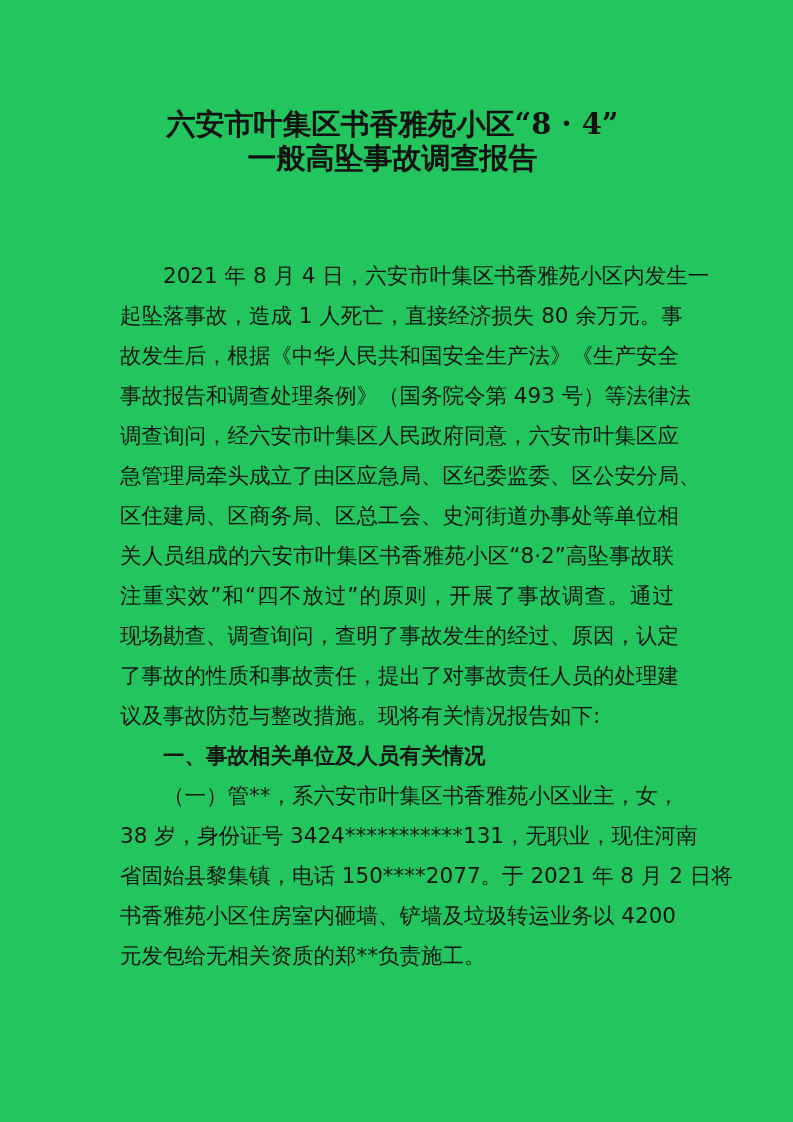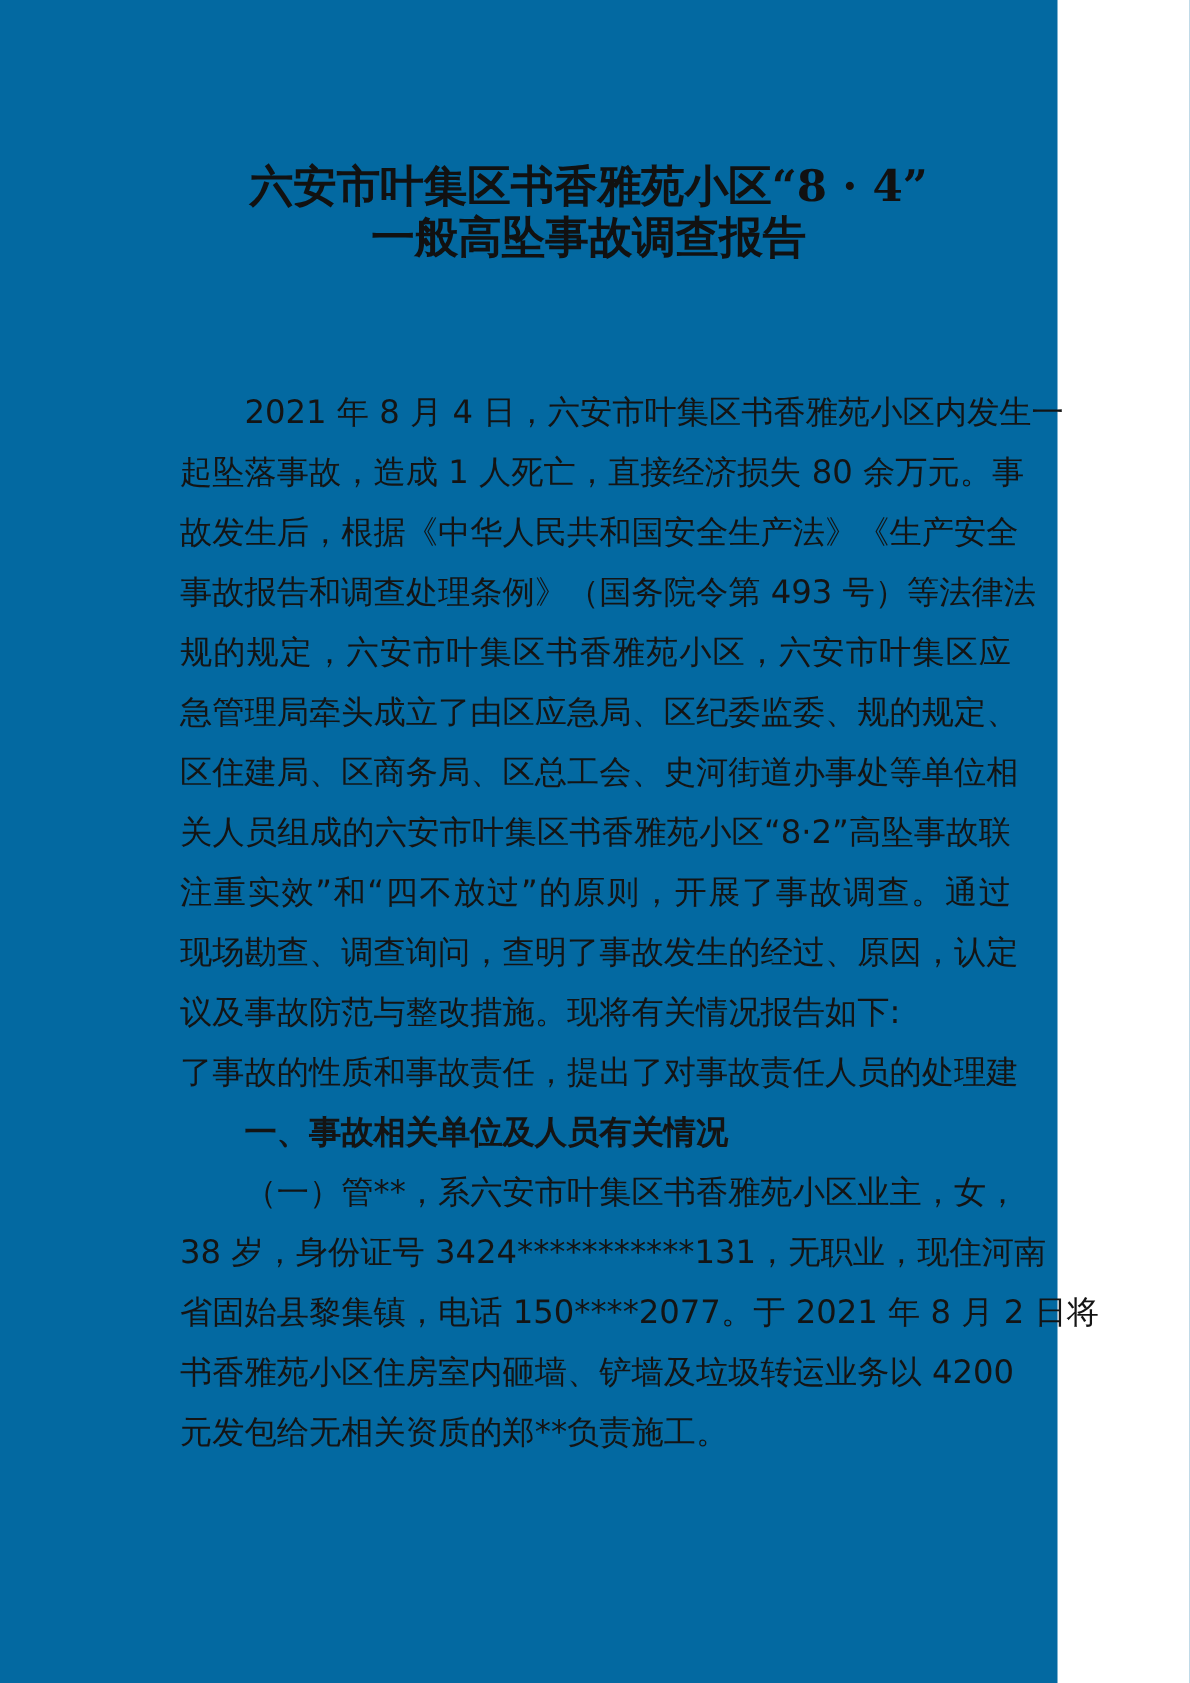--- a/index.html
+++ b/index.html
@@ -11,22 +11,22 @@
     width: 793px;
     height: 1122px;
     position: relative;
     overflow: hidden;
     font-family: "DejaVu Serif", "Liberation Serif", serif;
     color: #111111;
   }
   .page {
     position: absolute;
     left: 0; top: 0;
-    width: 705px; height: 1122px;
-    background: #0369a1;
+    width: 793px; height: 1122px;
+    background: #22c55e;
   }
   .title {
     position: absolute;
     left: 0;
     width: 793px;
     text-align: center;
     font-family: "DejaVu Serif", "Liberation Serif", serif;
     font-weight: bold;
     font-size: 29px;
     line-height: 40px;
@@ -76,28 +76,28 @@
   <div class="title l1">六安市叶集区书香雅苑小区“8 · 4”</div>
   <div class="title l2">一般高坠事故调查报告</div>
 
   <div class="body-text">
 
     <div>
       <span class="line indent">2021 年 8 月 4 日，六安市叶集区书香雅苑小区内发生一</span>
       <span class="line">起坠落事故，造成 1 人死亡，直接经济损失 80 余万元。事</span>
       <span class="line">故发生后，根据《中华人民共和国安全生产法》《生产安全</span>
       <span class="line">事故报告和调查处理条例》（国务院令第 493 号）等法律法</span>
-      <span class="line">规的规定，六安市叶集区书香雅苑小区，六安市叶集区应</span>
-      <span class="line">急管理局牵头成立了由区应急局、区纪委监委、规的规定、</span>
+      <span class="line">调查询问，经六安市叶集区人民政府同意，六安市叶集区应</span>
+      <span class="line">急管理局牵头成立了由区应急局、区纪委监委、区公安分局、</span>
       <span class="line">区住建局、区商务局、区总工会、史河街道办事处等单位相</span>
       <span class="line">关人员组成的六安市叶集区书香雅苑小区“8·2”高坠事故联</span>
       <span class="line">注重实效”和“四不放过”的原则，开展了事故调查。通过</span>
       <span class="line">现场勘查、调查询问，查明了事故发生的经过、原因，认定</span>
+      <span class="line">了事故的性质和事故责任，提出了对事故责任人员的处理建</span>
       <span class="line last">议及事故防范与整改措施。现将有关情况报告如下:</span>
-      <span class="line">了事故的性质和事故责任，提出了对事故责任人员的处理建</span>
     </div>
 
     <span class="line heading">一、事故相关单位及人员有关情况</span>
 
     <div>
       <span class="line indent">（一）管**，系六安市叶集区书香雅苑小区业主，女，</span>
       <span class="line">38 岁，身份证号 3424***********131，无职业，现住河南</span>
       <span class="line">省固始县黎集镇，电话 150****2077。于 2021 年 8 月 2 日将</span>
       <span class="line">书香雅苑小区住房室内砸墙、铲墙及垃圾转运业务以 4200</span>
       <span class="line last">元发包给无相关资质的郑**负责施工。</span>

